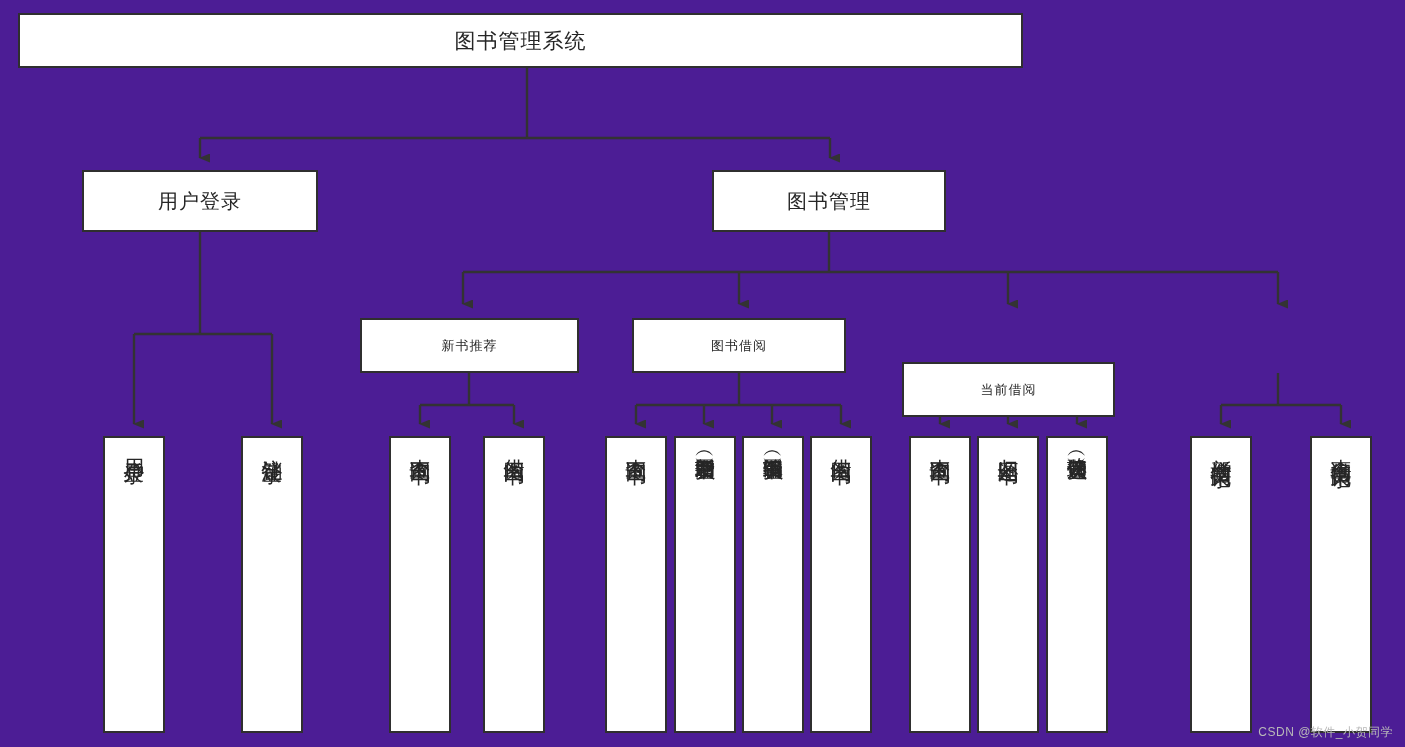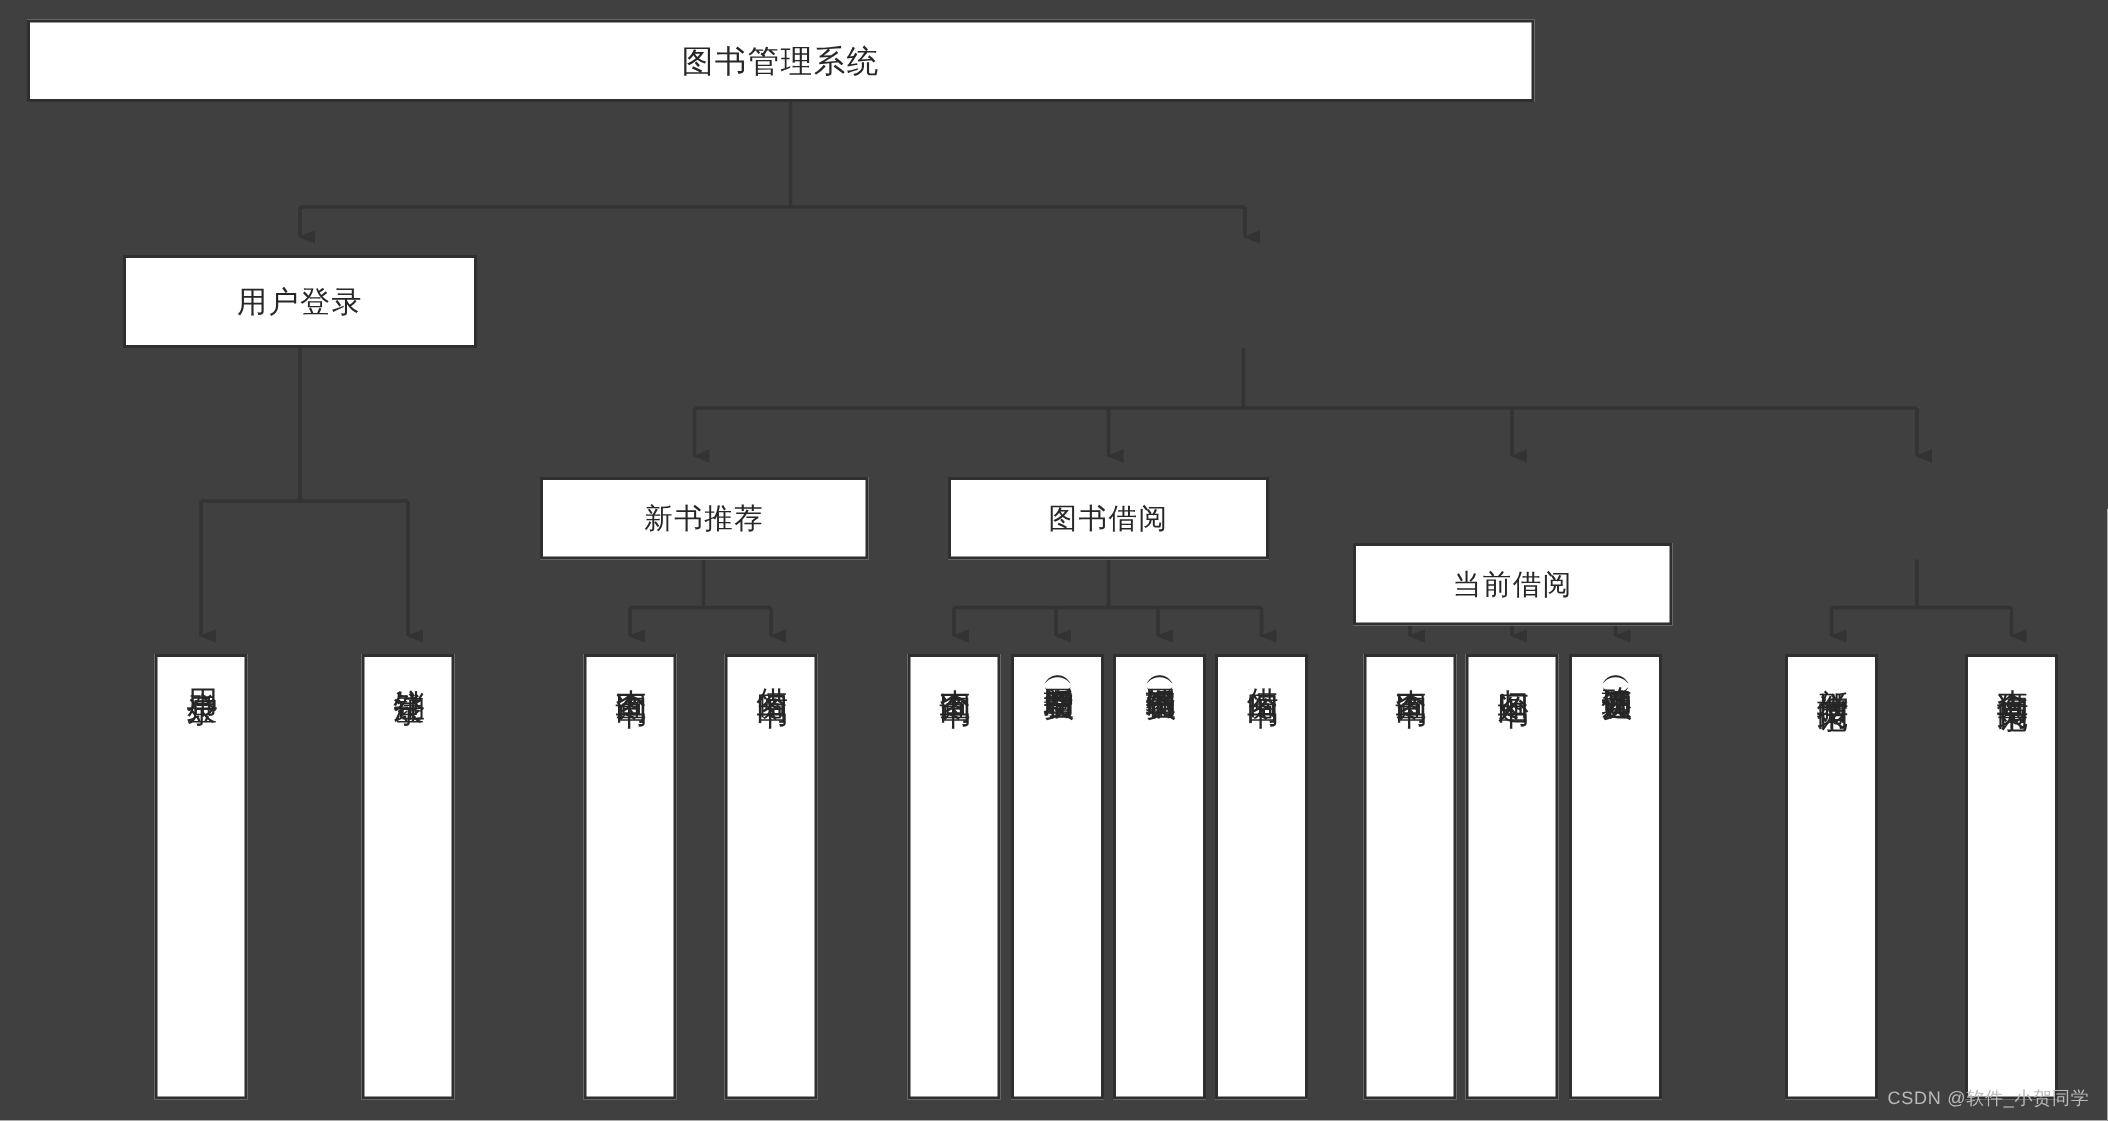--- a/index.html
+++ b/index.html
@@ -5,21 +5,21 @@
 <style>
   html,body{margin:0;padding:0;background:#ffffff;}
   body{
     font-family:"Liberation Sans","DejaVu Sans",sans-serif;
     -webkit-font-smoothing:antialiased;
   }
   #canvas{
     position:relative;
     width:1405px;
     height:747px;
-    background:#404040;
+    background:#4c1d95;
     overflow:hidden;
   }
   
   #wires{
     position:absolute;
     left:0; top:0;
     width:1405px;
     height:747px;
   }
   
@@ -40,21 +40,21 @@
     letter-spacing:1px;
   }
   
   .n-root{ left:18px; top:13px; width:1005px; height:55px; }
   .n-root .lbl{ font-size:21px; }
   
   .n-l2{ height:62px; }
   .n-l2 .lbl{ font-size:20px; }
   
   .n-l3{ height:55px; }
-  .n-l3 .lbl{ font-size:19px; }
+  .n-l3 .lbl{ font-size:13px; }
   
   .n-leaf{
     top:436px;
     height:297px;
     align-items:flex-start;
     justify-content:center;
     padding-top:4px;
   }
   .n-leaf .lbl{
     writing-mode:vertical-rl;
@@ -135,20 +135,23 @@
     </g>
   </svg>
 
   <div class="node n-root">
     <span class="lbl">图书管理系统</span>
   </div>
 
   <div class="node n-l2" style="left:82px;  top:170px; width:236px;">
     <span class="lbl">用户登录</span>
   </div>
+  <div class="node n-l2" style="left:712px; top:170px; width:234px;">
+    <span class="lbl">图书管理</span>
+  </div>
 
   <div class="node n-l3" style="left:360px;  top:318px; width:219px;">
     <span class="lbl">新书推荐</span>
   </div>
   <div class="node n-l3" style="left:632px;  top:318px; width:214px;font-family:Liberation Serif, serif;">
     <span class="lbl">图书借阅</span>
   </div>
   <div class="node n-l3" style="left:902px;  top:318px; width:213px;margin-top:44px;">
     <span class="lbl">当前借阅</span>
   </div>

